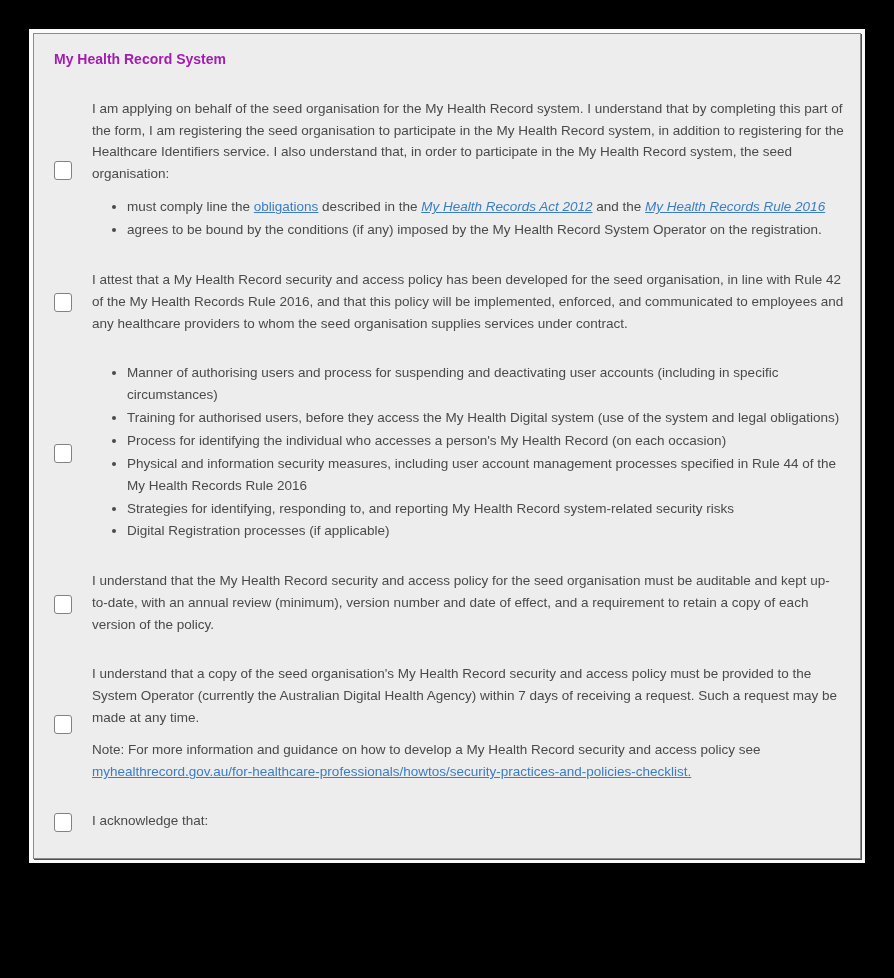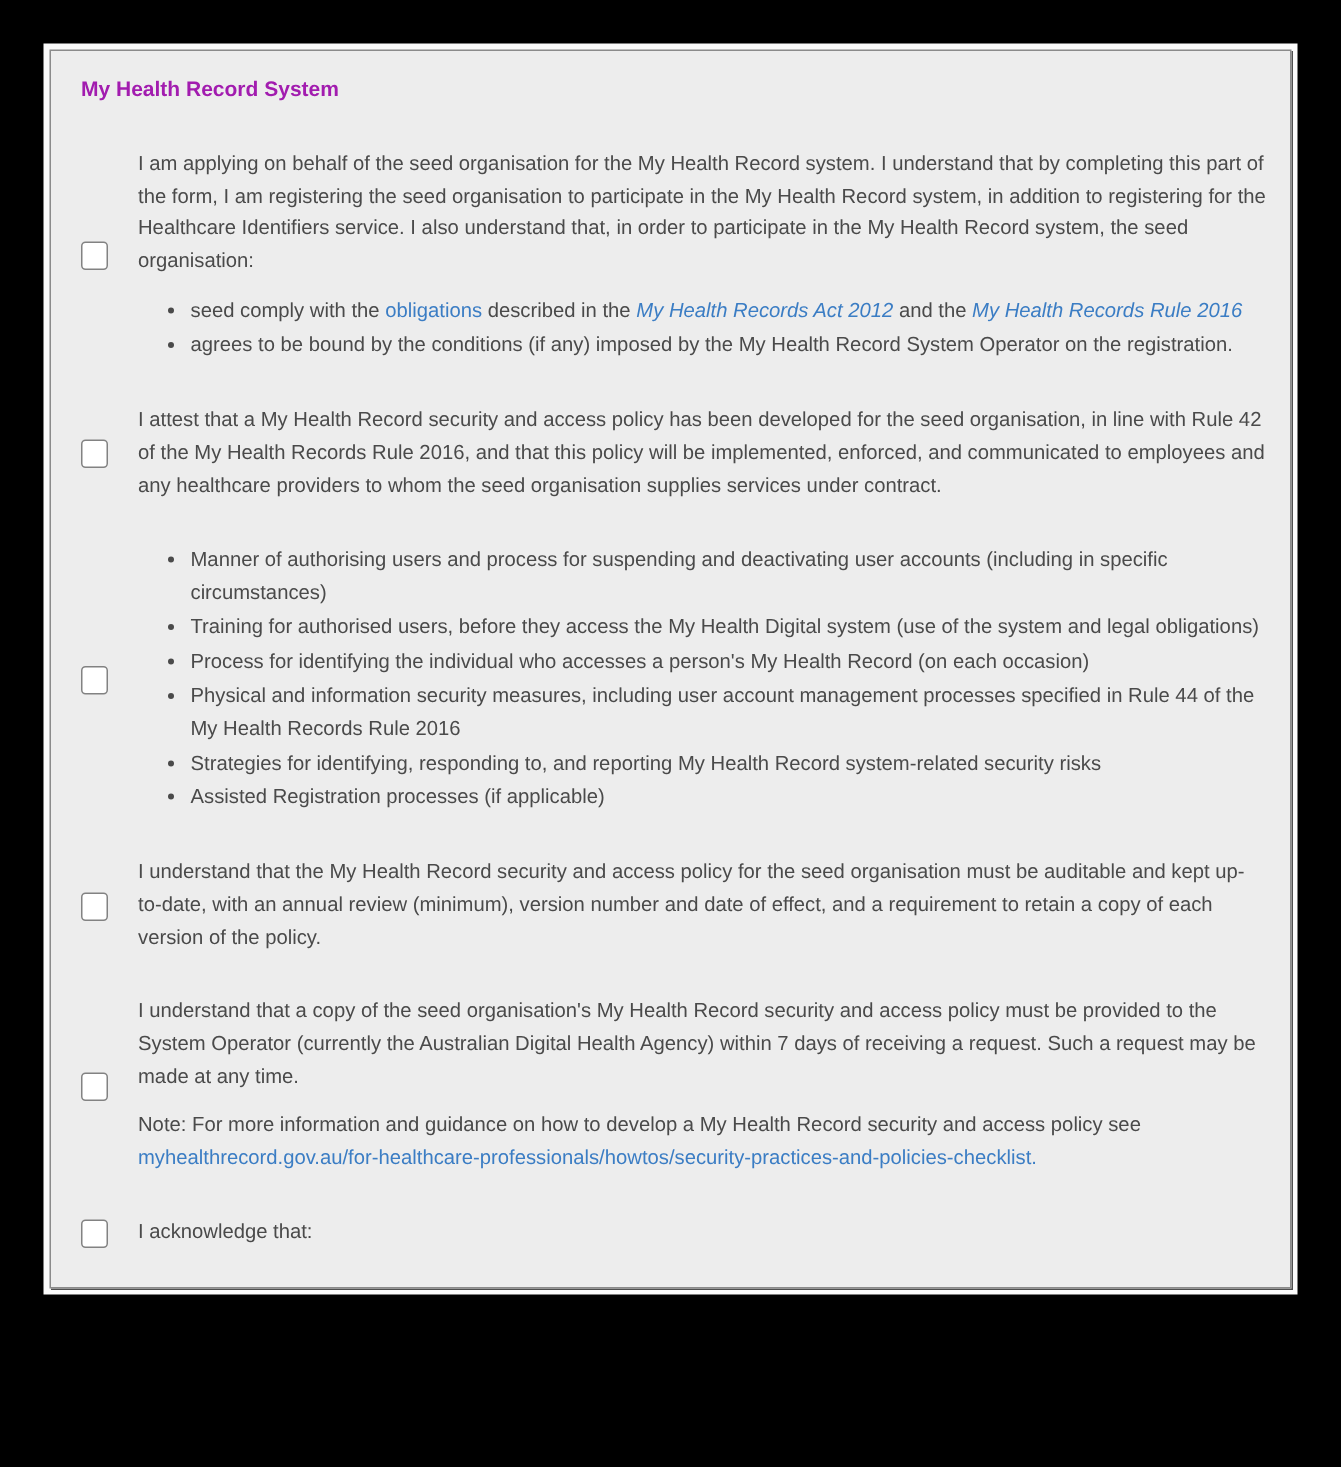--- a/index.html
+++ b/index.html
@@ -48,38 +48,39 @@
   }
   .item-text { flex: 1; margin-left: 20px; padding-right: 2px; }
   .item-text p { margin: 0 0 11px 0; }
   .item-text p:last-child { margin-bottom: 0; }
   ul { margin: 0 0 11px 0; padding-left: 35px; }
   ul:last-child { margin-bottom: 0; }
   li { margin: 1px 0; }
   li::marker { color: #4a4a4a; }
   a.link {
     color: #3b7dc4;
+    text-decoration: underline;
     cursor: pointer;
   }
   a.link.italic { font-style: italic; }
 </style>
 </head>
 <body>
 
 <div class="page-frame">
   <div class="panel">
 
     <div class="panel-heading">My Health Record System</div>
 
     <div class="item">
       <span class="cb"></span>
       <div class="item-text">
         <p>I am applying on behalf of the seed organisation for the My Health Record system. I understand that by completing this part of the form, I am registering the seed organisation to participate in the My Health Record system, in addition to registering for the Healthcare Identifiers service. I also understand that, in order to participate in the My Health Record system, the seed organisation:</p>
         <ul>
-          <li><span>seed comply with the </span><a class="link">obligations</a><span> described in the </span><a class="link italic">My Health Records Act 2012</a><span> and the </span><a class="link italic">My Health Records Rule 2016</a></li>
+          <li><span>must comply line the </span><a class="link">obligations</a><span> described in the </span><a class="link italic">My Health Records Act 2012</a><span> and the </span><a class="link italic">My Health Records Rule 2016</a></li>
           <li>agrees to be bound by the conditions (if any) imposed by the My Health Record System Operator on the registration.</li>
         </ul>
       </div>
     </div>
 
     <div class="item">
       <span class="cb"></span>
       <div class="item-text">
         <p>I attest that a My Health Record security and access policy has been developed for the seed organisation, in line with Rule 42 of the My Health Records Rule 2016, and that this policy will be implemented, enforced, and communicated to employees and any healthcare providers to whom the seed organisation supplies services under contract.</p>
       </div>
@@ -87,21 +88,21 @@
 
     <div class="item">
       <span class="cb"></span>
       <div class="item-text">
         <ul>
           <li>Manner of authorising users and process for suspending and deactivating user accounts (including in specific circumstances)</li>
           <li>Training for authorised users, before they access the My Health Digital system (use of the system and legal obligations)</li>
           <li>Process for identifying the individual who accesses a person's My Health Record (on each occasion)</li>
           <li>Physical and information security measures, including user account management processes specified in Rule 44 of the My Health Records Rule 2016</li>
           <li>Strategies for identifying, responding to, and reporting My Health Record system-related security risks</li>
-          <li>Assisted Registration processes (if applicable)</li>
+          <li>Digital Registration processes (if applicable)</li>
         </ul>
       </div>
     </div>
 
     <div class="item">
       <span class="cb"></span>
       <div class="item-text">
         <p>I understand that the My Health Record security and access policy for the seed organisation must be auditable and kept up-to-date, with an annual review (minimum), version number and date of effect, and a requirement to retain a copy of each version of the policy.</p>
       </div>
     </div>

